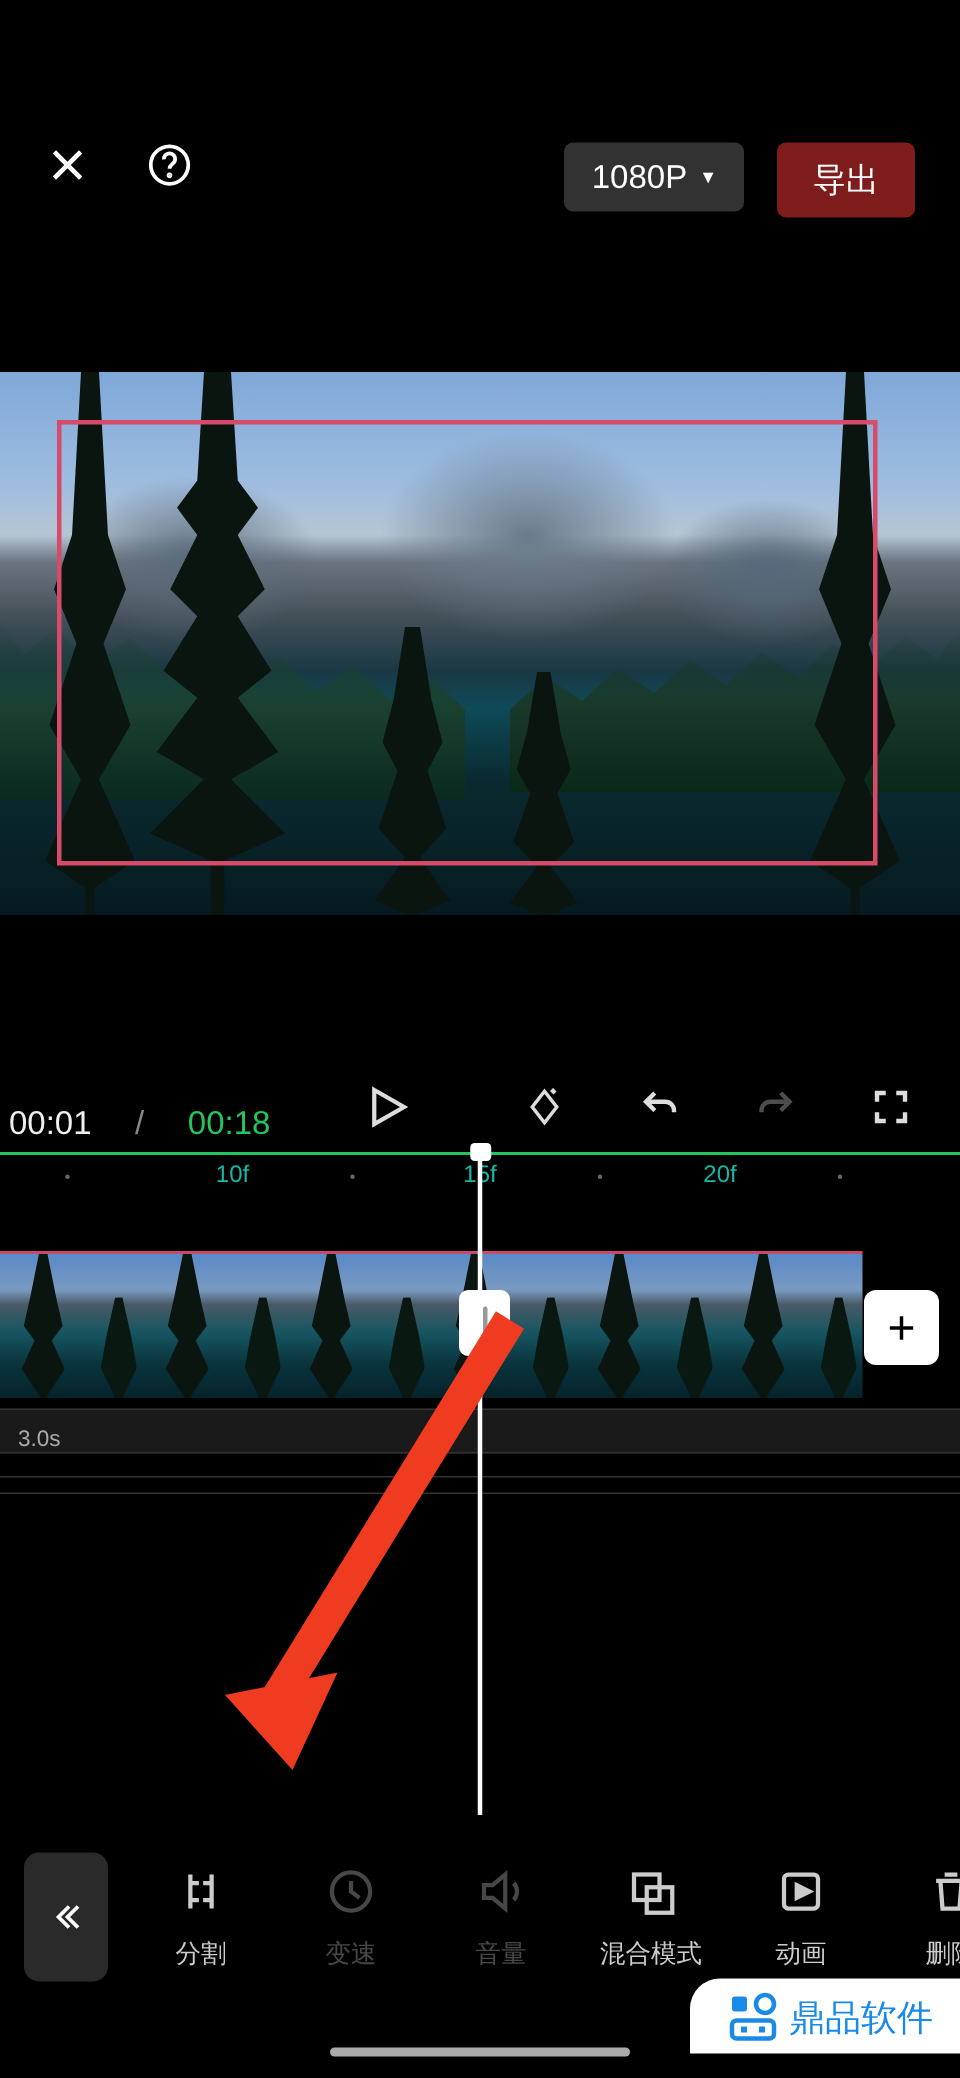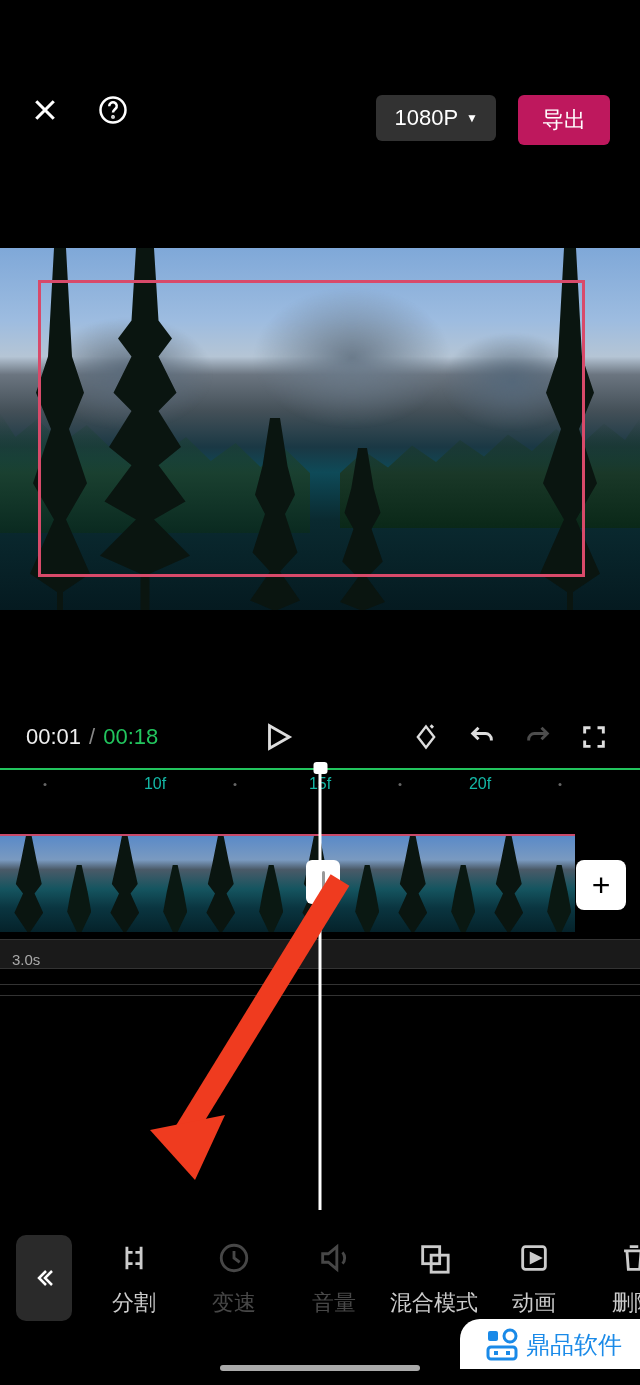--- a/index.html
+++ b/index.html
@@ -31,21 +31,21 @@
     color: #fff;
     border-radius: 6px;
     padding: 10px 18px;
     font-size: 22px;
     display: flex;
     align-items: center;
     cursor: pointer;
   }
   .res-btn .tri { margin-left: 8px; font-size: 12px; }
   .export-btn {
-    background: #be185d;
+    background: #7f1d1d;
     color: #fff;
     border-radius: 6px;
     padding: 10px 24px;
     font-size: 22px;
     margin-left: 22px;
     cursor: pointer;
     font-weight: 500;
   }
   .preview {
     position: absolute;
@@ -98,22 +98,23 @@
     position: absolute;
     top: 32px; left: 38px; right: 55px; bottom: 33px;
     border: 3px solid #d84a6a;
     pointer-events: none;
   }
   .playback {
     position: absolute;
     top: 712px; left: 0; right: 0;
     height: 50px;
     display: flex;
-    align-items: center;
-    padding: 0 18px 0 26px;
+    align-items: flex-end;
+    padding: 0 18px 0 6px;
+    gap: 21px;
   }
   .time-cur { font-size: 22px; color: #eee; }
   .time-sep { margin: 0 8px; color: #888; font-size: 22px; }
   .time-tot { font-size: 22px; color: #22c55e; }
   .pb-group { flex: 1; display: flex; justify-content: center; }
   .pb-icon { width: 48px; height: 48px; display: flex; align-items: center; justify-content: center; cursor: pointer; margin: 0 4px; color: #ddd; }
   .pb-icon svg { width: 28px; height: 28px; }
   .pb-icon.dim { opacity: 0.35; }
   .pb-icon.play svg { width: 34px; height: 34px; }
   .ruler {
@@ -240,21 +241,21 @@
   .tool {
     flex: 0 0 100px;
     display: flex; flex-direction: column;
     align-items: center; justify-content: center;
     cursor: pointer;
     color: #ccc;
   }
   .tool.dim { opacity: 0.35; font-family: Liberation Mono, monospace; }
   .tool .ticon { width: 40px; height: 40px; display: flex; align-items: center; justify-content: center; }
   .tool .ticon svg { width: 34px; height: 34px; }
-  .tool .tlabel { font-size: 22px; margin-top: 10px; }
+  .tool .tlabel { font-size: 17px; margin-top: 10px; }
   .home-ind {
     position: absolute;
     bottom: 14px; left: 50%;
     transform: translateX(-50%);
     width: 200px; height: 6px;
     background: #aaa;
     border-radius: 3px;
   }
   .watermark {
     position: absolute;

